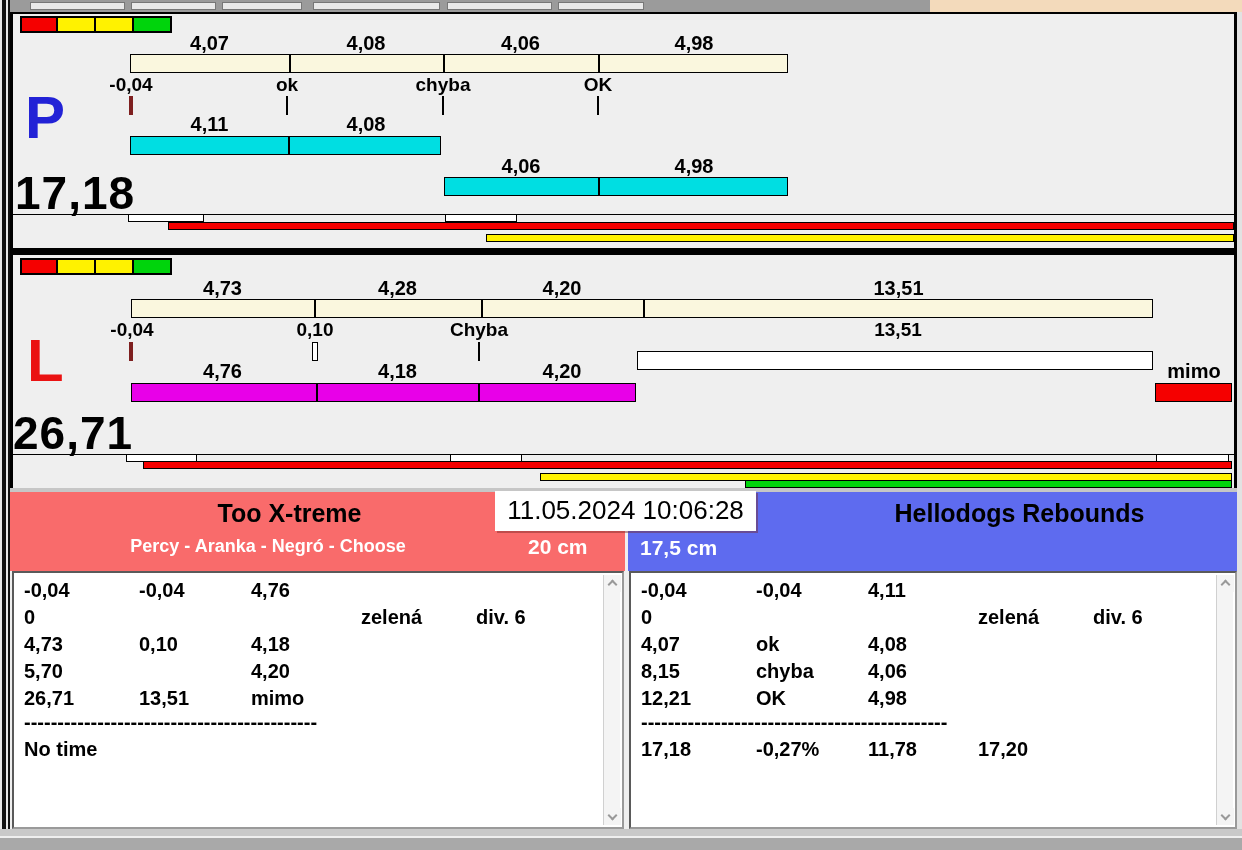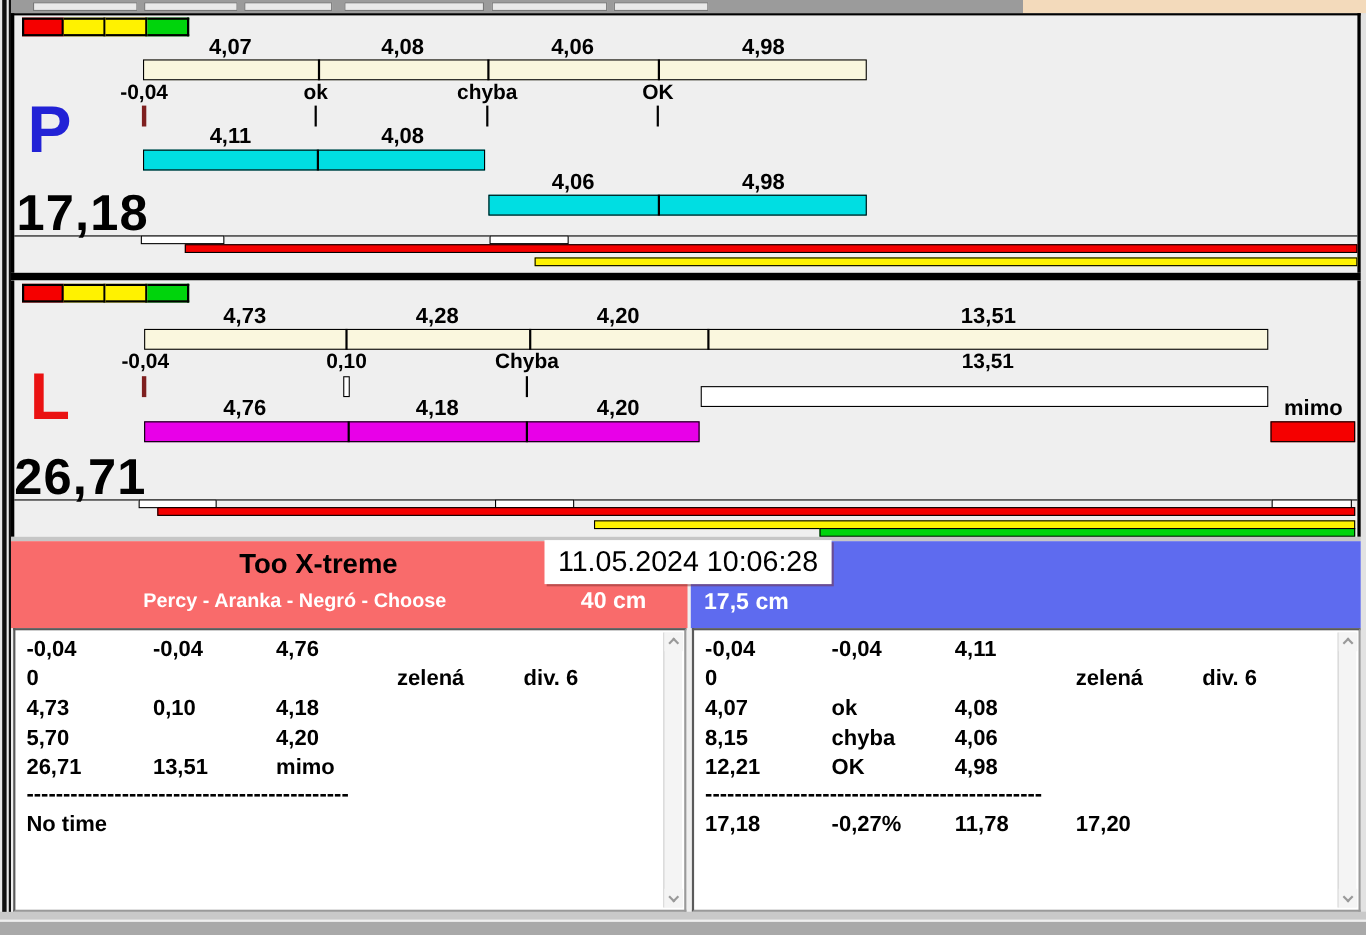--- a/index.html
+++ b/index.html
@@ -207,25 +207,26 @@
     <div class="mini red" style="left:130px;top:206px;width:1089px"></div>
     <div class="mini yellow" style="left:527px;top:218px;width:692px"></div>
     <div class="mini green" style="left:732px;top:225px;width:487px"></div>
   </section>
 
   <div class="gapstrip"></div>
 
   <div class="hdr hdr-left">
     <div class="title" style="left:0;top:7px;width:516px">Too X-treme</div>
     <div class="team" style="left:0;top:44px;width:516px">Percy - Aranka - Negró - Choose</div>
-    <div class="cm" style="left:518px;top:43px">40 cm</div>
+    <div class="cm" style="left:518px;top:43px">20 cm</div>
   </div>
 
   <div class="hdr hdr-right">
     <div class="cm" style="left:12px;top:44px">17,5 cm</div>
+    <div class="title" style="left:140px;top:7px;width:460px">Hellodogs Rebounds</div>
   </div>
 
   <div class="stamp">11.05.2024 10:06:28</div>
 
   <div class="tarea" style="left:12px;width:612px">
     <div class="trow" style="top:6px"><span class="c1">-0,04</span><span class="c2">-0,04</span><span class="c3">4,76</span><span class="c4"></span><span class="c5"></span></div>
     <div class="trow" style="top:33px"><span class="c1">0</span><span class="c2"></span><span class="c3"></span><span class="c4">zelená</span><span class="c5">div. 6</span></div>
     <div class="trow" style="top:60px"><span class="c1">4,73</span><span class="c2">0,10</span><span class="c3">4,18</span><span class="c4"></span><span class="c5"></span></div>
     <div class="trow" style="top:87px"><span class="c1">5,70</span><span class="c2"></span><span class="c3">4,20</span><span class="c4"></span><span class="c5"></span></div>
     <div class="trow" style="top:114px"><span class="c1">26,71</span><span class="c2">13,51</span><span class="c3">mimo</span><span class="c4"></span><span class="c5"></span></div>

